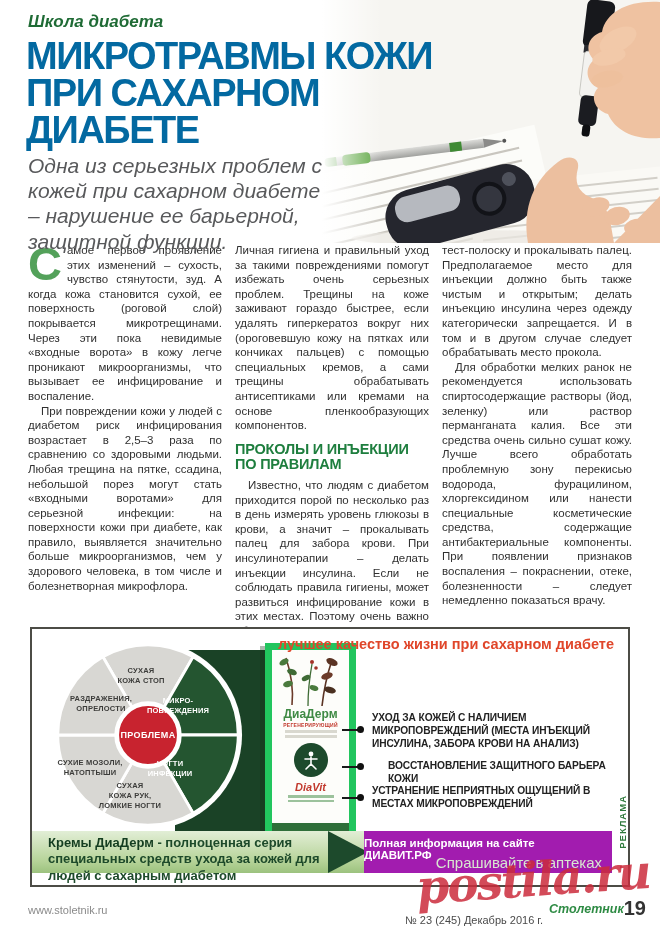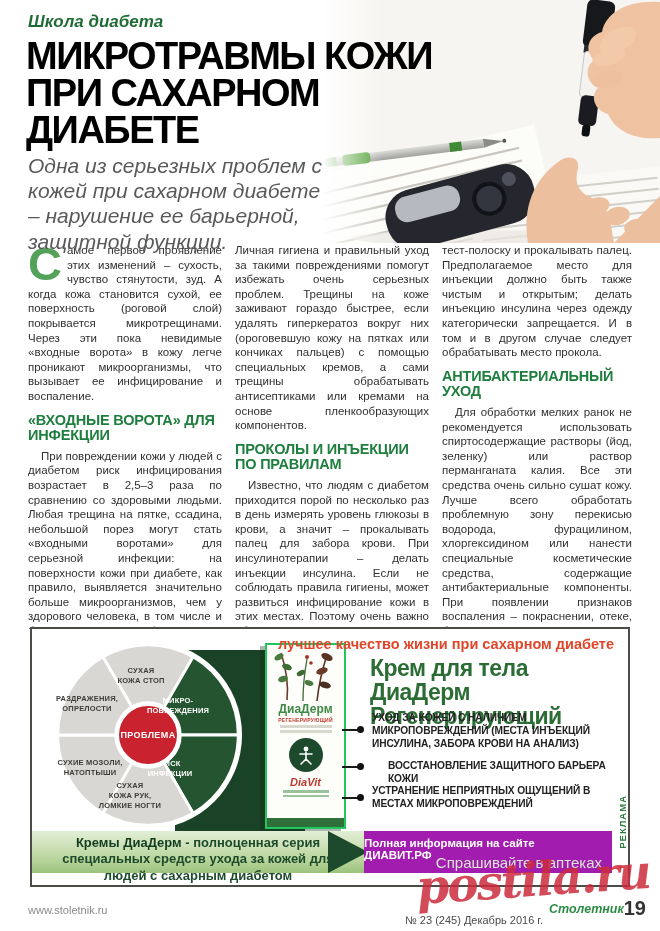--- a/index.html
+++ b/index.html
@@ -3,21 +3,21 @@
 <meta charset="utf-8">
 <style>
   html,body{margin:0;padding:0;}
   body{
     width:660px;height:931px;position:relative;background:#ffffff;
     font-family:"Liberation Sans",sans-serif;overflow:hidden;color:#2e2e2e;
   }
   
   .hero-photo{position:absolute;left:322px;top:0;width:338px;height:243px;z-index:0;}
   .kicker{position:absolute;left:28px;top:12px;font-size:17px;font-weight:bold;font-style:italic;color:#1f6b35;z-index:2;}
-  .title{position:absolute;left:26px;top:38px;z-index:2;color:#000000;font-weight:bold;
+  .title{position:absolute;left:26px;top:38px;z-index:2;color:#0369a1;font-weight:bold;
          font-size:38px;line-height:.98;letter-spacing:-1.5px;}
   .subtitle{position:absolute;left:28px;top:153px;width:308px;z-index:2;color:#58595b;
          font-size:21px;line-height:1.2;font-style:italic;}
   
   .cols{position:absolute;left:28px;top:243px;width:604px;height:386px;display:flex;gap:13px;z-index:1;overflow:hidden;}
   .col{width:194px;}
   .col:last-child{width:190px;}
   .p{margin:0;font-size:11.5px;line-height:1.27;text-align:justify;color:#303030;}
   .p.indent{text-indent:13px;}
   .col-heading{margin:9px 0 5px 0;font-size:14.5px;line-height:1.08;font-weight:bold;color:#1e7e3e;letter-spacing:-.2px;}
@@ -27,41 +27,41 @@
   .ad-green-bg{position:absolute;left:143px;top:21px;width:130px;height:182px;background:#1a4226;}
   .pie{position:absolute;left:21px;top:11px;width:190px;height:190px;}
   .pie svg{position:absolute;left:0;top:0;}
   .pie-label{position:absolute;transform:translate(-50%,-50%);font-size:7.5px;font-weight:bold;
      text-align:center;line-height:1.3;color:#3c3c3a;white-space:pre-line;letter-spacing:.2px;}
   .pie-label.on-green{color:#ffffff;}
   .pie-center-label{position:absolute;left:95px;top:95px;transform:translate(-50%,-50%);
      font-size:9px;font-weight:bold;color:#fff;letter-spacing:.4px;}
   
   .package{position:absolute;left:233px;top:14px;width:77px;height:182px;background:#fdfdfa;
-     border:2px solid #22c55e;box-shadow:-5px 3px 0 rgba(20,50,25,.35);display:flex;flex-direction:column;align-items:center;}
+     border:7px solid #22c55e;box-shadow:-5px 3px 0 rgba(20,50,25,.35);display:flex;flex-direction:column;align-items:center;}
   .pkg-plant{width:100%;height:58px;}
   .pkg-brand{font-size:12px;font-weight:bold;color:#3f8a44;line-height:1;}
   .pkg-variant{font-size:5px;font-weight:bold;color:#c23a2e;margin-top:2px;letter-spacing:.3px;}
   .pkg-line{width:52px;height:3px;background:#d9d8cf;margin-top:2px;}
   .pkg-logo{width:34px;height:34px;border-radius:50%;background:#1d4a2c;margin-top:5px;display:flex;align-items:center;justify-content:center;}
   .pkg-diavit{font-size:11px;font-weight:bold;font-style:italic;color:#c23a2e;margin-top:4px;}
   .pkg-gline{width:46px;height:2.5px;background:#9cc29c;margin-top:2px;}
   .pkg-foot{margin-top:auto;width:100%;height:9px;background:#2f6f3a;}
   
   .ad-tagline{position:absolute;right:14px;top:7px;font-size:14.5px;font-weight:bold;color:#e0462a;text-align:center;}
   .ad-title{position:absolute;left:338px;top:27px;font-size:23px;font-weight:bold;color:#2c6d35;line-height:1.05;letter-spacing:-.5px;}
   .bullet{position:absolute;left:340px;width:242px;font-size:10.2px;font-weight:bold;color:#222;line-height:1.25;letter-spacing:-.1px;}
   .connector{position:absolute;height:2px;background:#1a1a1a;left:310px;width:18px;}
   .conn-dot{position:absolute;left:325px;width:7px;height:7px;border-radius:50%;background:#111;}
   
   .band{position:absolute;left:0;top:202px;width:580px;height:42px;}
   .band-light{position:absolute;left:0;top:0;width:332px;height:42px;
      background:linear-gradient(180deg,#e2eed6 0%,#b7d49a 70%,#9cc27e 100%);}
   .band-light-text{position:absolute;left:16px;top:4px;width:300px;font-size:13px;font-weight:bold;
-     color:#1d4a2a;line-height:1.25;text-align:center;}
+     color:#1d4a2a;line-height:1.25;}
   .band-arrow{position:absolute;left:296px;top:0;width:0;height:0;
      border-top:21px solid transparent;border-bottom:21px solid transparent;border-left:40px solid #1d4a2c;}
   .band-dark{position:absolute;left:332px;top:0;width:248px;height:42px;background:#a21caf;}
   .band-dark-main{position:absolute;right:10px;top:6px;font-size:11.5px;font-weight:bold;color:#fff;}
   .band-dark-sub{position:absolute;right:10px;top:23px;font-size:15px;color:#d8e6d0;}
   .reklama{position:absolute;right:0px;top:166px;writing-mode:vertical-rl;transform:rotate(180deg);
      font-size:9.5px;font-weight:bold;color:#2f7a3c;letter-spacing:1px;}
   
   .footer-site{position:absolute;left:28px;top:904px;font-size:11px;color:#8a8a8a;z-index:2;}
   .footer-issue{position:absolute;left:405px;top:904px;font-size:11px;color:#4a4a4a;z-index:2;margin-top:10px;}
@@ -157,31 +157,29 @@
 <div class="title">
   <div>МИКРОТРАВМЫ КОЖИ</div>
   <div>ПРИ САХАРНОМ</div>
   <div>ДИАБЕТЕ</div>
 </div>
 <div class="subtitle">Одна из серьезных проблем с кожей при сахарном диабете – нарушение ее барьерной, защитной функции.</div>
 
 <div class="cols">
   <div class="col">
     <p class="p"><span class="dropcap">С</span><span>амое первое проявление этих изменений – сухость, чувство стянутости, зуд. А когда кожа становится сухой, ее поверхность (роговой слой) покрывается микротрещинами. Через эти пока невидимые «входные ворота» в кожу легче проникают микроорганизмы, что вызывает ее инфицирование и воспаление.</span></p>
-    <h2 class="col-heading">«ВХОДНЫЕ ВОРОТА» ДЛЯ ИНФЕКЦИИ</h2>
     <p class="p indent">При повреждении кожи у людей с диабетом риск инфицирования возрастает в 2,5–3 раза по сравнению со здоровыми людьми. Любая трещина на пятке, ссадина, небольшой порез могут стать «входными воротами» для серьезной инфекции: на поверхности кожи при диабете, как правило, выявляется значительно больше микроорганизмов, чем у здорового человека, в том числе и болезнетворная микрофлора.</p>
   </div>
   <div class="col">
     <p class="p">Личная гигиена и правильный уход за такими повреждениями помогут избежать очень серьезных проблем. Трещины на коже заживают гораздо быстрее, если удалять гиперкератоз вокруг них (ороговевшую кожу на пятках или кончиках пальцев) с помощью специальных кремов, а сами трещины обрабатывать антисептиками или кремами на основе пленкообразующих компонентов.</p>
     <h2 class="col-heading">ПРОКОЛЫ И ИНЪЕКЦИИ ПО ПРАВИЛАМ</h2>
     <p class="p indent">Известно, что людям с диабетом приходится порой по несколько раз в день измерять уровень глюкозы в крови, а значит – прокалывать палец для забора крови. При инсулинотерапии – делать инъекции инсулина. Если не соблюдать правила гигиены, может развиться инфицирование кожи в этих местах. Поэтому очень важно обязательно помыть руки с мылом, прежде чем взять</p>
   </div>
   <div class="col">
     <p class="p">тест-полоску и прокалывать палец. Предполагаемое место для инъекции должно быть также чистым и открытым; делать инъекцию инсулина через одежду категорически запрещается. И в том и в другом случае следует обрабатывать место прокола.</p>
-    <h2 class="col-heading">АНТИБАКТЕРИАЛЬНЫЙ УХОД</h2>
     <p class="p indent">Для обработки мелких ранок не рекомендуется использовать спиртосодержащие растворы (йод, зеленку) или раствор перманганата калия. Все эти средства очень сильно сушат кожу. Лучше всего обработать проблемную зону перекисью водорода, фурацилином, хлоргексидином или нанести специальные косметические средства, содержащие антибактериальные компоненты. При появлении признаков воспаления – покраснении, отеке, болезненности – следует немедленно показаться врачу.</p>
   </div>
 </div>
 
 <div class="ad">
   <div class="ad-green-bg"></div>
 
   <div class="pie">
     <svg width="190" height="190" viewBox="-100 -100 200 200">
       <circle cx="0" cy="0" r="99" fill="#ffffff"></circle>
@@ -190,28 +188,28 @@
       <path d="M0,0 L95,0 A95,95 0 0 1 47.5,82.3 Z" fill="#245530" stroke="#fff" stroke-width="3"></path>
       <path d="M0,0 L47.5,82.3 A95,95 0 0 1 -47.5,82.3 Z" fill="#d8d7d3" stroke="#fff" stroke-width="3"></path>
       <path d="M0,0 L-47.5,82.3 A95,95 0 0 1 -95,0 Z" fill="#d8d7d3" stroke="#fff" stroke-width="3"></path>
       <path d="M0,0 L-95,0 A95,95 0 0 1 -47.5,-82.3 Z" fill="#d8d7d3" stroke="#fff" stroke-width="3"></path>
       <circle cx="0" cy="0" r="33" fill="#c8232f" stroke="#fff" stroke-width="5"></circle>
     </svg>
     <div class="pie-label" style="left:88px;top:36px;">СУХАЯ
 КОЖА СТОП</div>
     <div class="pie-label on-green" style="left:125px;top:66px;">МИКРО-
 ПОВРЕЖДЕНИЯ</div>
-    <div class="pie-label on-green" style="left:117px;top:129px;">РИСК
+    <div class="pie-label on-green" style="left:117px;top:129px;">НОГТИ
 ИНФЕКЦИИ</div>
     <div class="pie-label" style="left:77px;top:156px;">СУХАЯ
 КОЖА РУК,
 ЛОМКИЕ НОГТИ</div>
     <div class="pie-label" style="left:37px;top:128px;">СУХИЕ МОЗОЛИ,
 НАТОПТЫШИ</div>
-    <div class="pie-label" style="left:34px;top:64px;">РАЗДРАЖЕНИЯ,
+    <div class="pie-label" style="left:48px;top:64px;">РАЗДРАЖЕНИЯ,
 ОПРЕЛОСТИ</div>
     <div class="pie-center-label">ПРОБЛЕМА</div>
   </div>
 
   <div class="package">
     <svg class="pkg-plant" viewBox="0 0 77 58">
       <path d="M20,55 C22,35 18,20 14,8" stroke="#6b3b2a" stroke-width="1.6" fill="none"></path>
       <path d="M50,56 C52,38 56,22 60,10" stroke="#5a3323" stroke-width="1.6" fill="none"></path>
       <path d="M36,56 C36,40 38,25 40,14" stroke="#3f6b35" stroke-width="1.3" fill="none"></path>
       <ellipse cx="12" cy="12" rx="5" ry="3" transform="rotate(-30 12 12)" fill="#4a7a3d"></ellipse>
@@ -242,24 +240,20 @@
   </div>
 
   <div class="connector" style="top:100px;"></div>
   <div class="connector" style="top:137px;"></div>
   <div class="connector" style="top:168px;"></div>
   <div class="conn-dot" style="top:97px;"></div>
   <div class="conn-dot" style="top:134px;"></div>
   <div class="conn-dot" style="top:165px;"></div>
 
   <div class="ad-tagline">лучшее качество жизни при сахарном диабете</div>
-  <div class="ad-title">
-    <div>Крем для тела ДиаДерм</div>
-    <div>Регенерирующий</div>
-  </div>
   <div class="bullet" style="top:83px;">УХОД ЗА КОЖЕЙ С НАЛИЧИЕМ МИКРОПОВРЕЖДЕНИЙ (МЕСТА ИНЪЕКЦИЙ ИНСУЛИНА, ЗАБОРА КРОВИ НА АНАЛИЗ)</div>
   <div class="bullet" style="top:131px;margin-left:16px;">ВОССТАНОВЛЕНИЕ ЗАЩИТНОГО БАРЬЕРА КОЖИ</div>
   <div class="bullet" style="top:156px;">УСТРАНЕНИЕ НЕПРИЯТНЫХ ОЩУЩЕНИЙ В МЕСТАХ МИКРОПОВРЕЖДЕНИЙ</div>
 
   <div class="band">
     <div class="band-light">
       <div class="band-light-text"><span style="color:#143d20">Кремы ДиаДерм</span><span> - полноценная серия специальных средств ухода за кожей для людей с сахарным диабетом</span></div>
       <div class="band-arrow"></div>
     </div>
     <div class="band-dark">

